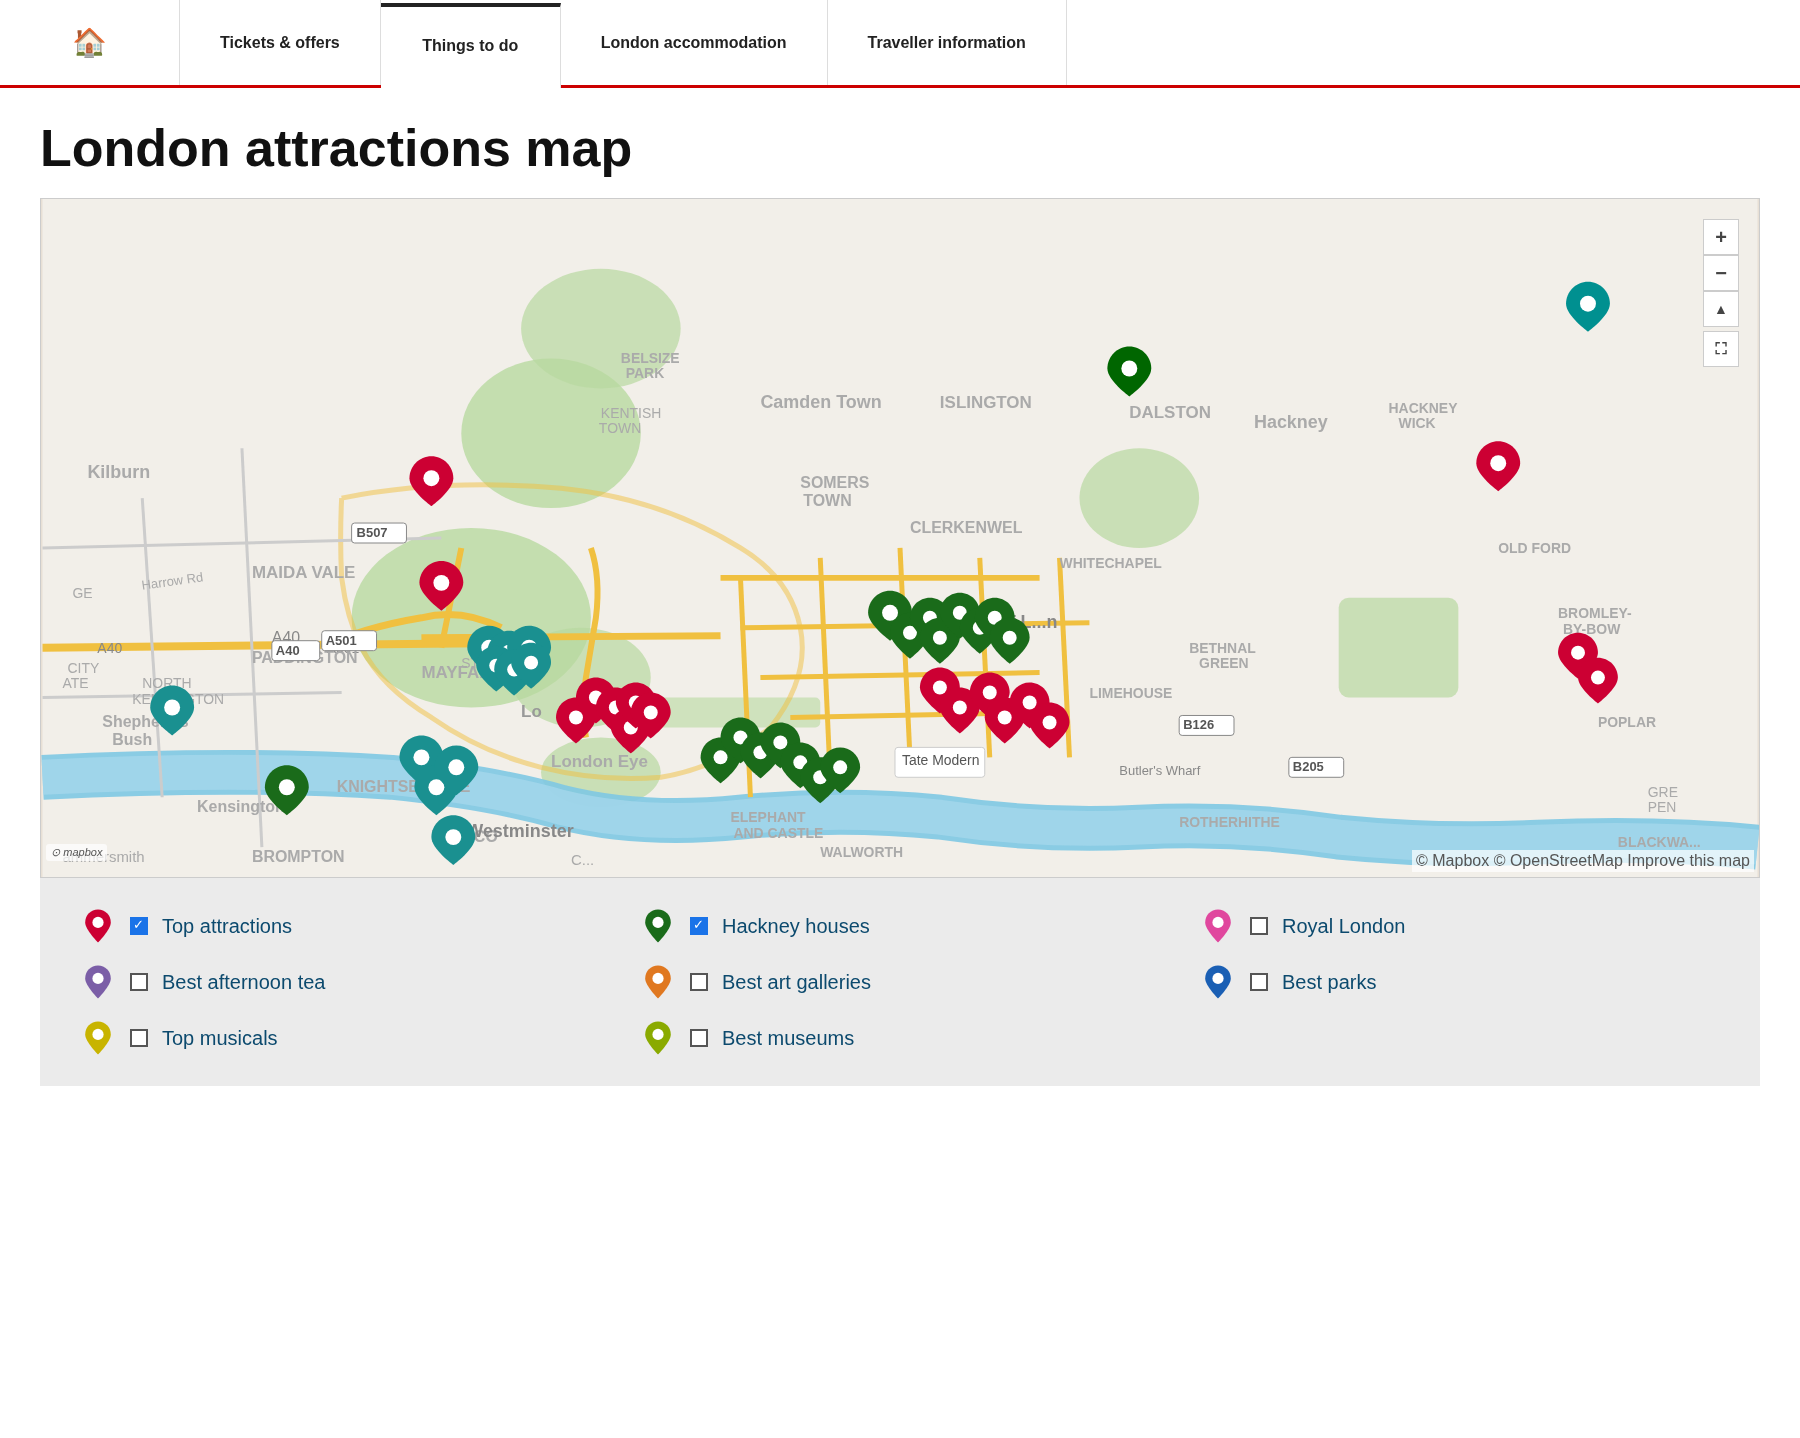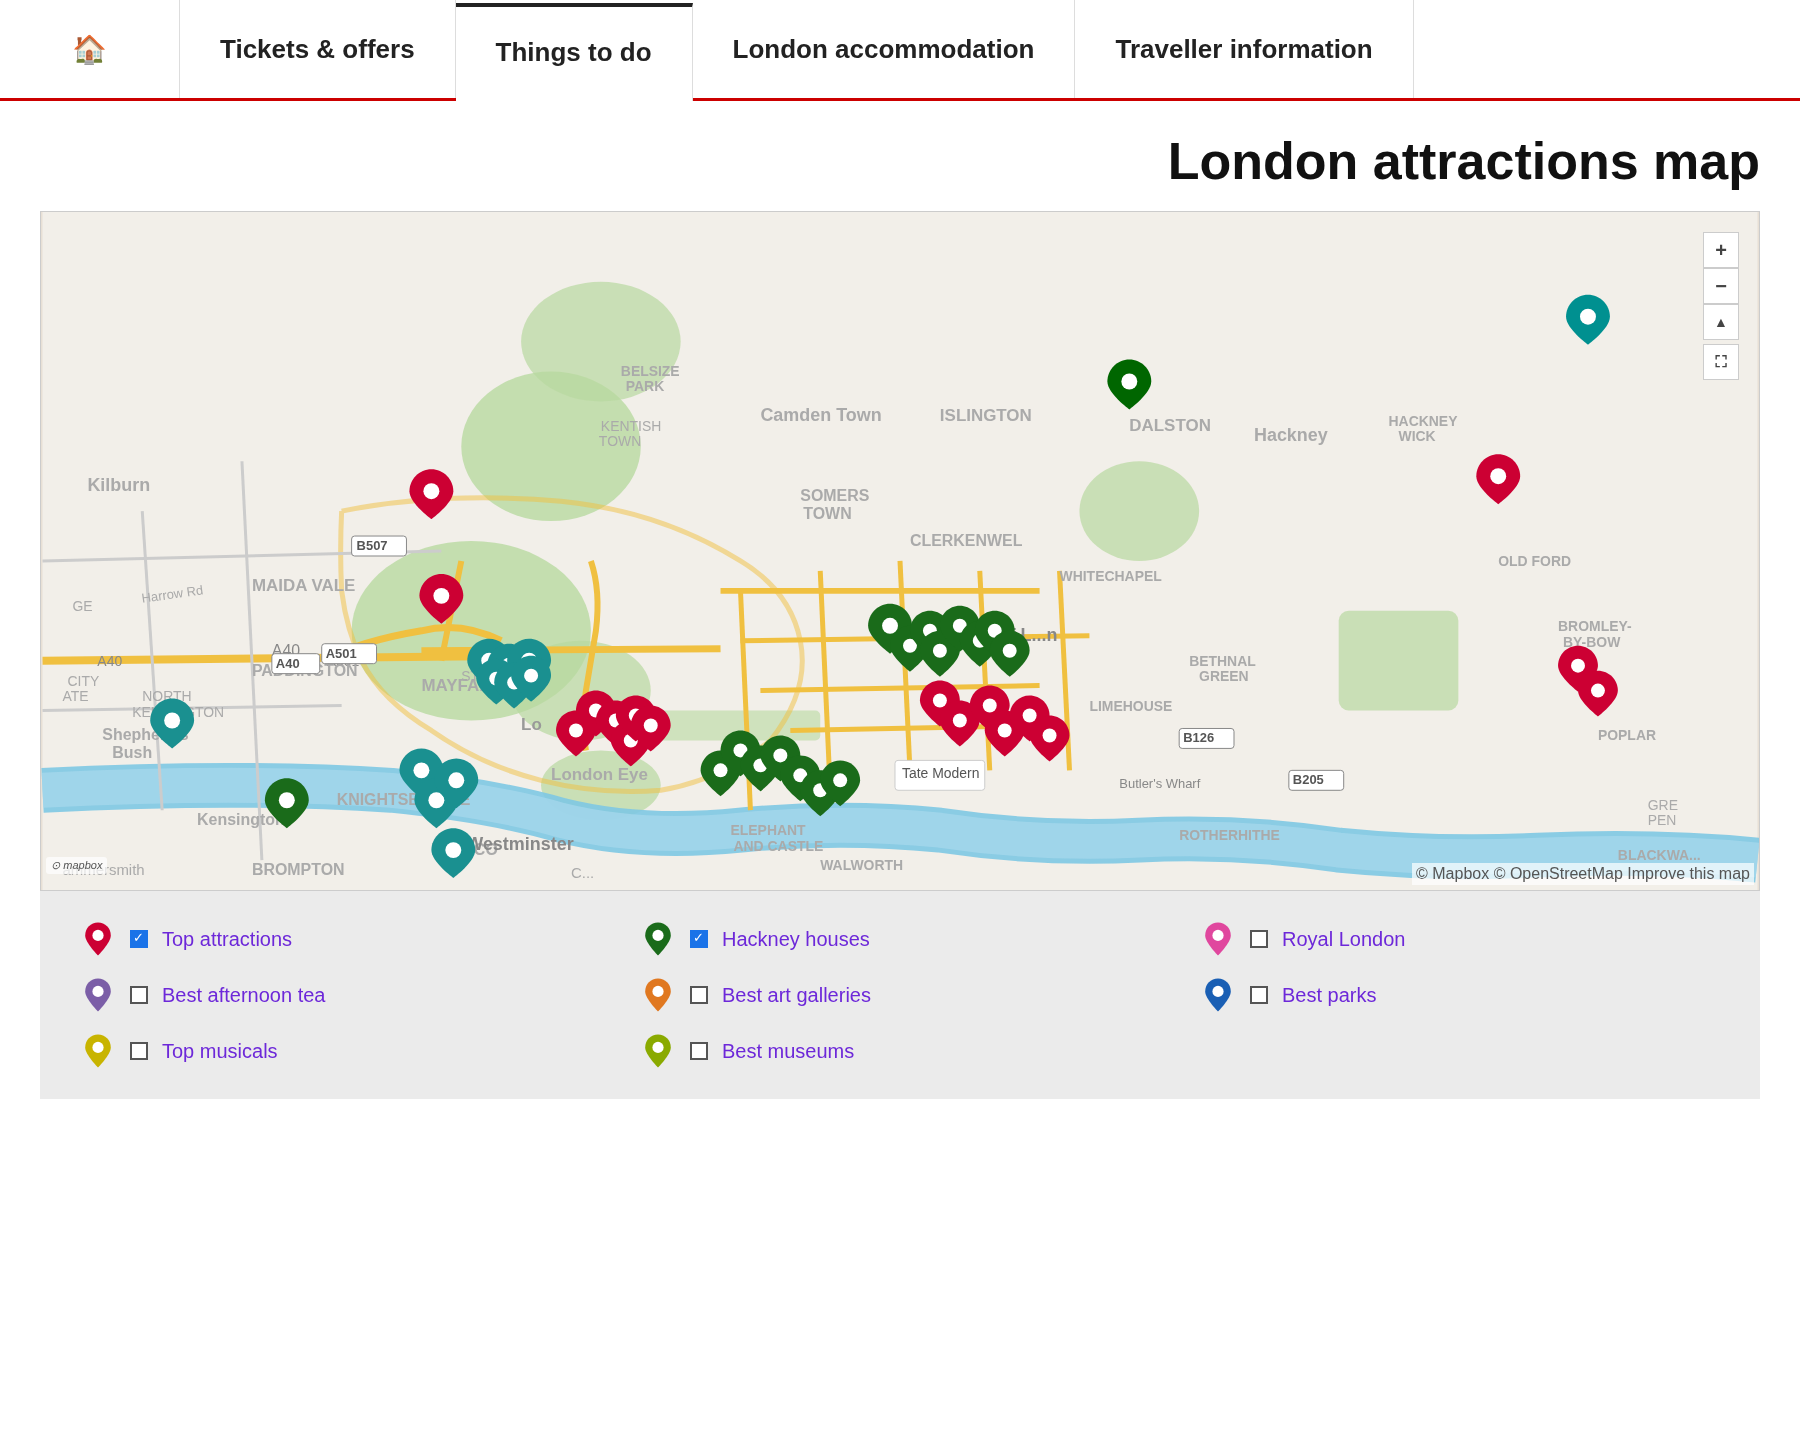--- a/index.html
+++ b/index.html
@@ -7,21 +7,21 @@
 
     
     .nav-bar {
       display: flex;
       align-items: stretch;
       border-bottom: 3px solid #cc0000;
       background: #fff;
     }
     .nav-item {
       padding: 30px 40px;
-      font-size: 26px;
+      font-size: 16px;
       font-weight: 600;
       color: #222;
       cursor: pointer;
       border-right: 1px solid #ddd;
       display: flex;
       align-items: center;
       justify-content: center;
       text-align: center;
       min-width: 180px;
     }
@@ -37,21 +37,20 @@
       padding-bottom: 33px;
       align-items: center;
     }
 
     
     .page-title {
       font-size: 52px;
       font-weight: 900;
       color: #111;
       padding: 30px 40px 20px;
-      text-align: right;
     }
 
     
     .map-section {
       margin: 0 40px 0;
     }
 
     .map-wrapper {
       position: relative;
       width: 100%;
@@ -124,21 +123,21 @@
       padding: 30px 40px;
       display: grid;
       grid-template-columns: repeat(3, 1fr);
       gap: 20px 40px;
     }
     .legend-item {
       display: flex;
       align-items: center;
       gap: 14px;
       font-size: 20px;
-      color: #6d28d9;
+      color: #0c4a6e;
     }
     .legend-pin {
       width: 36px;
       height: 36px;
       flex-shrink: 0;
     }
     .legend-checkbox {
       width: 18px;
       height: 18px;
       border: 2px solid #555;

